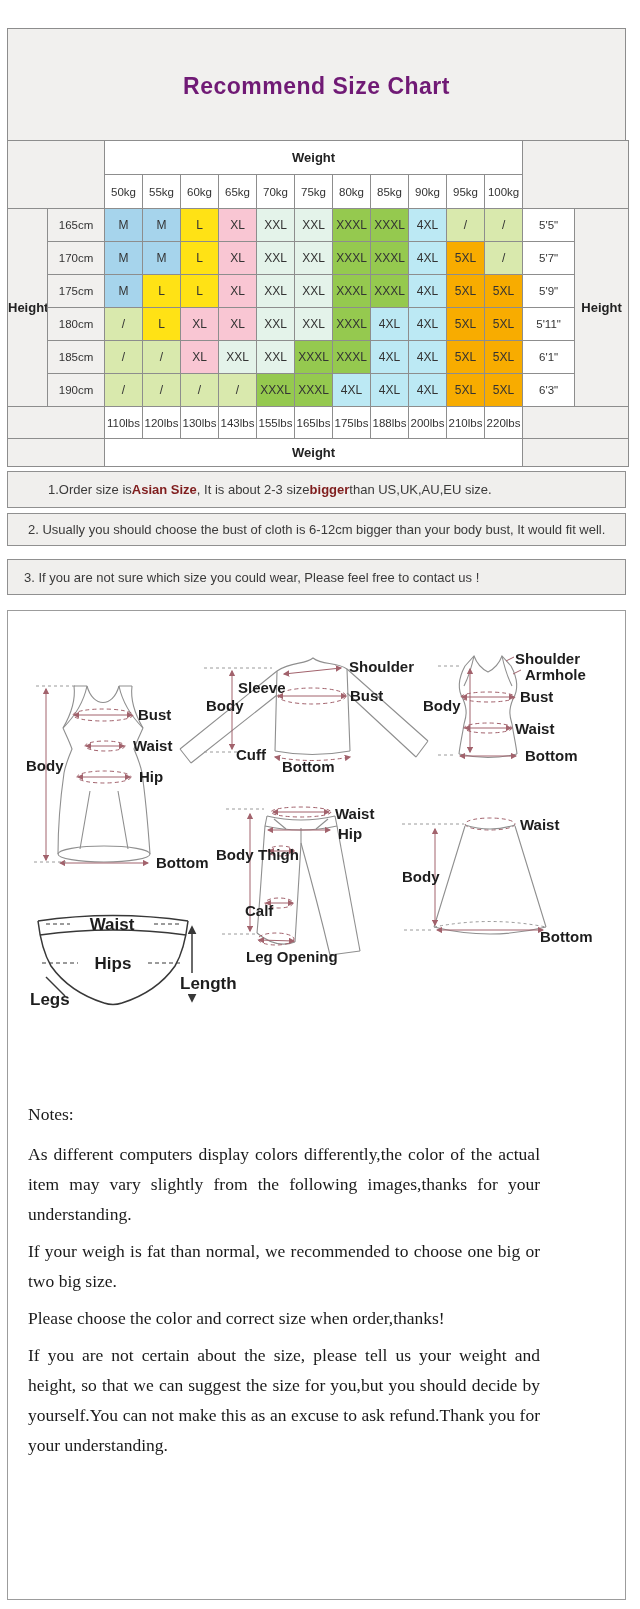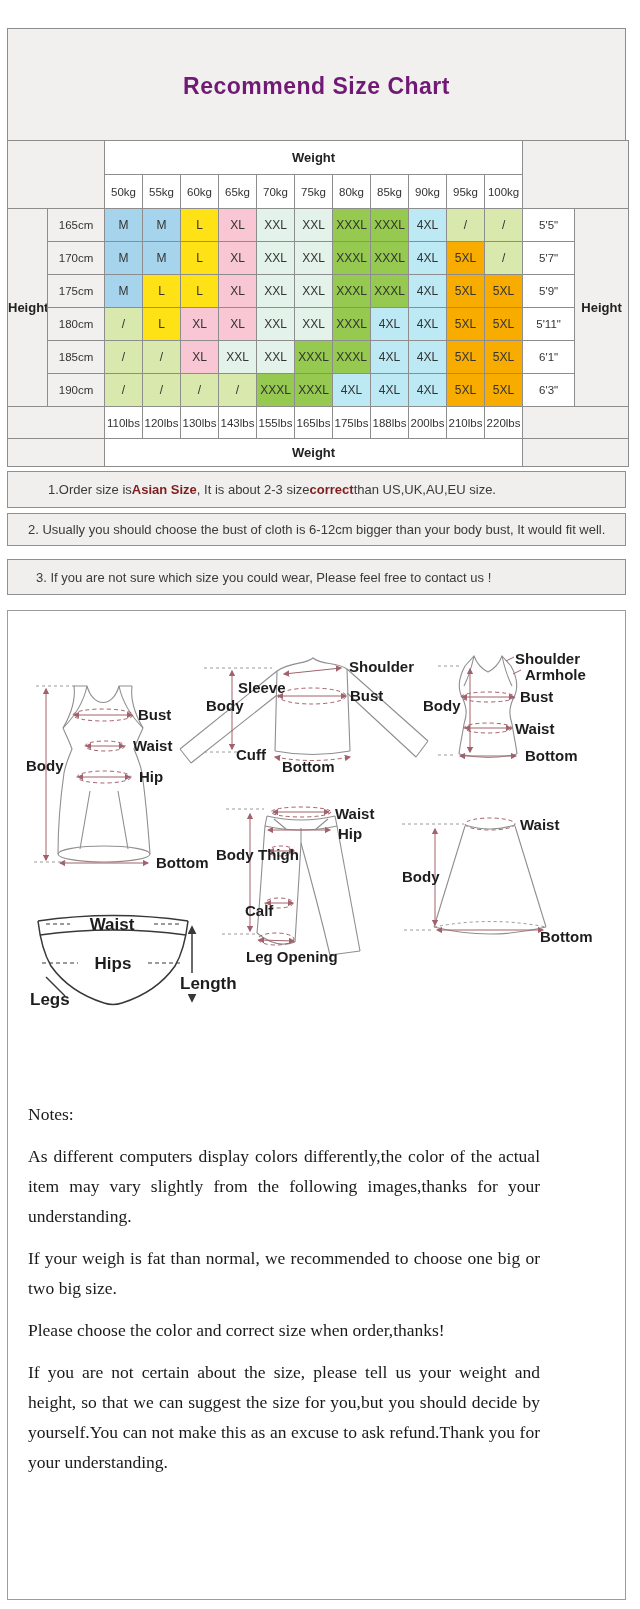--- a/index.html
+++ b/index.html
@@ -13,39 +13,39 @@
   table.size-table td.shade{background:#f1f0ee;}
   table.size-table td.hdr{font-weight:bold;font-size:13px;color:#222;}
   table.size-table td.sub,table.size-table td.cm,table.size-table td.ft{font-size:11.5px;}
   tr.r-head td{height:33px;} tr.r-kg td{height:33px;} tr.r-size td{height:32px;}
   tr.r-lbs td{height:31px;} tr.r-foot td{height:27px;}
 
   #size-notes{position:absolute;left:7px;top:471px;width:583px;}
   .note-box{box-sizing:border-box;width:619px;border:1px solid #909090;background:#f0efed;display:flex;align-items:center;font-size:13px;color:#3a3a3a;}
   .note-box:nth-child(1){height:37px;margin-bottom:5px;padding-left:40px;}
   .note-box:nth-child(2){height:33px;margin-bottom:13px;padding-left:20px;}
-  .note-box:nth-child(3){height:36px;padding-left:28px;}
+  .note-box:nth-child(3){height:36px;padding-left:16px;}
   .note-box .red{color:#7f1d1d;font-weight:bold;}
 
   
   .guide-box{position:absolute;left:7px;top:610px;width:619px;height:990px;background:#fff;border:1px solid #9c9c9c;box-sizing:border-box;}
   svg.diagrams{position:absolute;left:0;top:0;}
   svg .g{stroke:#8f8f8f;fill:none;stroke-width:1.1;}
   svg .gd{stroke:#9a9a9a;fill:none;stroke-width:1;stroke-dasharray:3 3;}
   svg .m{stroke:#a2626c;fill:none;stroke-width:1;}
   svg .md{stroke:#a2626c;fill:none;stroke-width:1;stroke-dasharray:4 3;}
   svg .arr{marker-start:url(#ar);marker-end:url(#ar);}
   svg .dk{stroke:#383838;fill:none;stroke-width:1.5;}
   svg .dkd{stroke:#383838;fill:none;stroke-width:1.2;stroke-dasharray:4 3;}
   svg text{font-family:"Liberation Sans",sans-serif;font-weight:bold;font-size:15px;fill:#1d1d1d;}
   svg text.big{font-size:17px;}
 
   .bottom-notes{position:absolute;left:20px;top:488px;width:512px;font-family:"Liberation Serif",serif;font-size:17.5px;color:#1a1a1a;}
   .bottom-notes .heading{margin:0 0 10px 0;}
-  .bottom-notes p{margin:12px 0 7px 0;line-height:30px;text-align:justify;}
+  .bottom-notes p{margin:0 0 7px 0;line-height:30px;text-align:justify;}
 </style>
 </head>
 <body>
 
 <div class="canvas">
 
   <div class="chart-box">
     <h1 class="chart-title">Recommend Size Chart</h1>
     <table class="size-table">
       <colgroup>
@@ -198,21 +198,21 @@
           </tr>
         </tbody>
     </table>
   </div>
 
   <div id="size-notes">
       <div class="note-box">
         <span class="">1.Order size is </span>
         <span class="red">Asian Size</span>
         <span class="">, It is about 2-3 size </span>
-        <span class="red">correct</span>
+        <span class="red">bigger</span>
         <span class=""> than US,UK,AU,EU size.</span>
       </div>
       <div class="note-box">
         <span class="">2. Usually you should choose the bust of cloth is 6-12cm bigger than your body bust, It would fit well.</span>
       </div>
       <div class="note-box">
         <span class="">3. If you are not sure which size you could wear, Please feel free to contact us !</span>
       </div>
     </div>
 

